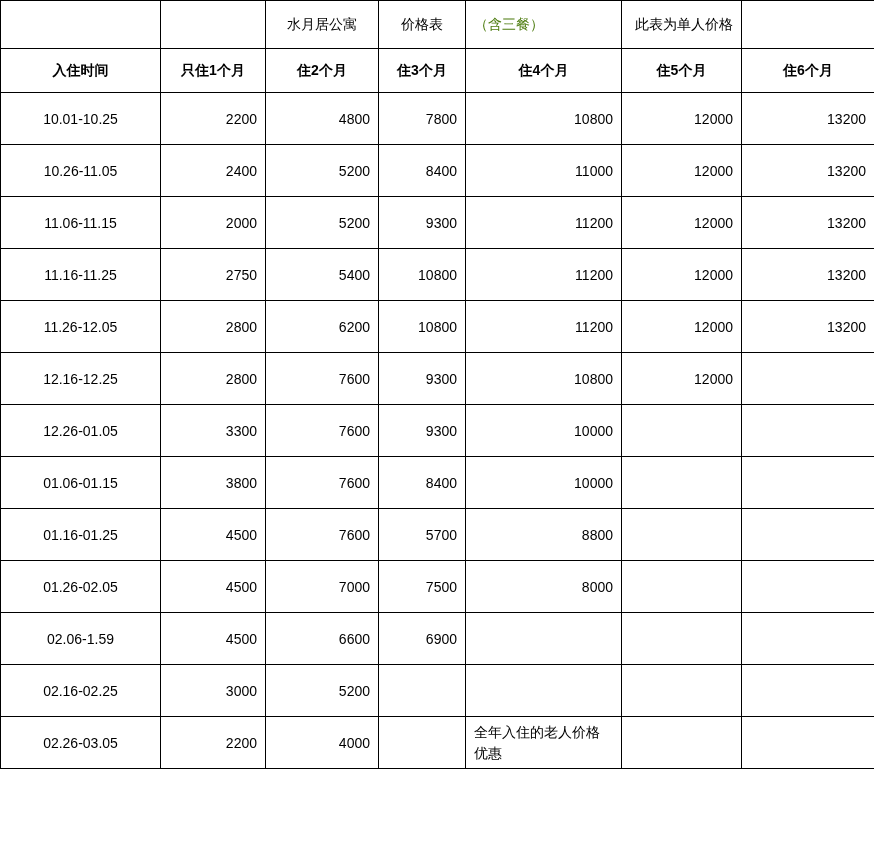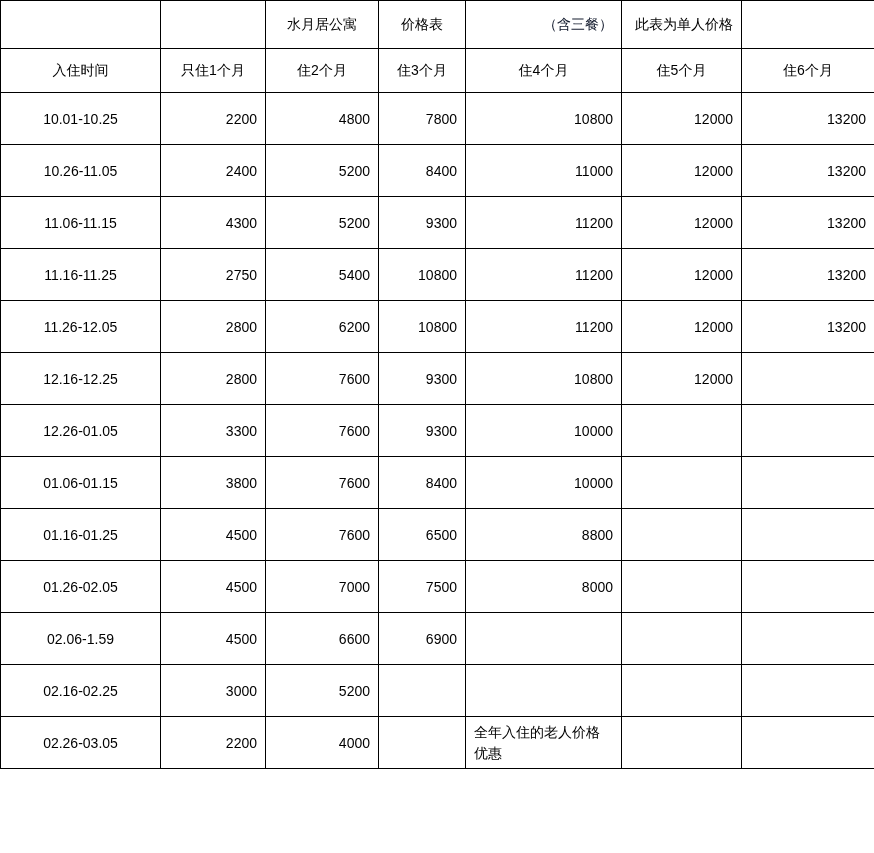--- a/index.html
+++ b/index.html
@@ -39,30 +39,30 @@
     border: 1px solid #000000;
     font-size: 14px;
   }
   td.blank {
     border-color: #000000;
   }
   td.title-cell {
     text-align: center;
   }
   td.title-note {
-    text-align: right;
-    color: #0f172a;
+    text-align: left;
+    color: #4d7c0f;
   }
   td.title-left {
     text-align: right;
     padding-left: 6px;
   }
   
   tr.header-row td {
-    font-weight: normal;
+    font-weight: bold;
     height: 44px;
   }
   td.hdr-first {
     text-align: center;
   }
   td.hdr {
     text-align: center;
   }
   
   td.period {
@@ -126,21 +126,21 @@
         <td class="period">10.26-11.05</td>
         <td class="num">2400</td>
         <td class="num">5200</td>
         <td class="num">8400</td>
         <td class="num">11000</td>
         <td class="num">12000</td>
         <td class="num">13200</td>
       </tr>
       <tr>
         <td class="period">11.06-11.15</td>
-        <td class="num">4300</td>
+        <td class="num">2000</td>
         <td class="num">5200</td>
         <td class="num">9300</td>
         <td class="num">11200</td>
         <td class="num">12000</td>
         <td class="num">13200</td>
       </tr>
       <tr>
         <td class="period">11.16-11.25</td>
         <td class="num">2750</td>
         <td class="num">5400</td>
@@ -182,21 +182,21 @@
         <td class="num">7600</td>
         <td class="num">8400</td>
         <td class="num">10000</td>
         <td class="num empty"></td>
         <td class="num empty"></td>
       </tr>
       <tr>
         <td class="period">01.16-01.25</td>
         <td class="num">4500</td>
         <td class="num">7600</td>
-        <td class="num">6500</td>
+        <td class="num">5700</td>
         <td class="num">8800</td>
         <td class="num empty"></td>
         <td class="num empty"></td>
       </tr>
       <tr>
         <td class="period">01.26-02.05</td>
         <td class="num">4500</td>
         <td class="num">7000</td>
         <td class="num">7500</td>
         <td class="num">8000</td>

